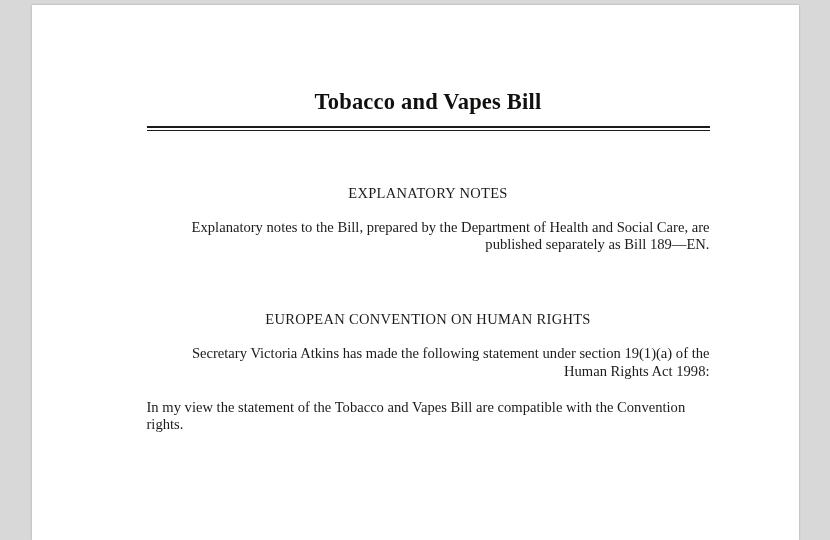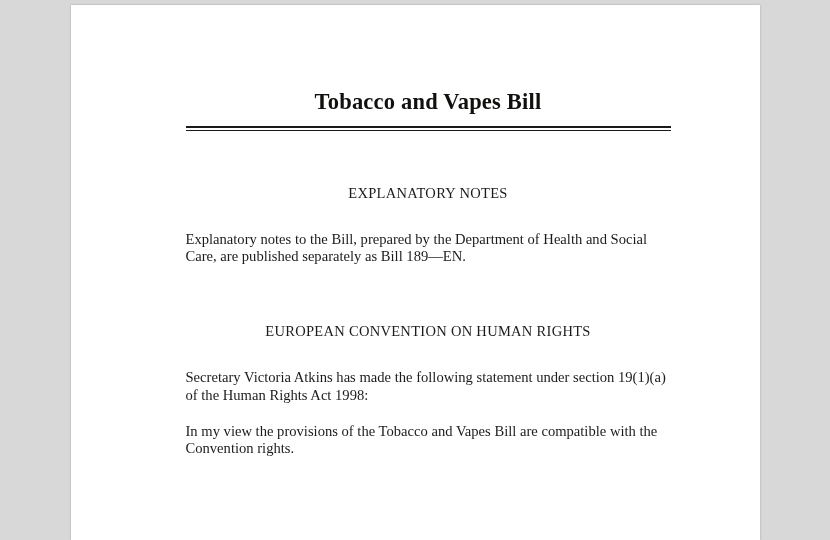--- a/index.html
+++ b/index.html
@@ -16,21 +16,21 @@
   .viewport {
     position: relative;
     width: 830px;
     height: 540px;
     background: #d8d8d8;
     display: flex;
     justify-content: center;
   }
   .page {
     position: relative;
-    width: 689px;
+    width: 767px;
     margin-left: 0px;
     margin-top: 5px;
     height: 535px;
     background: #ffffff;
     box-shadow: 0 0 2px rgba(0,0,0,0.25);
   }
   .page-inner {
     padding-left: 115px;
     padding-right: 89px;
   }
@@ -71,21 +71,22 @@
     margin-top: 58px;
   }
   .para {
     font-size: 14.6px;
     line-height: 17.2px;
     color: #1b1b1b;
     text-align: left;
     margin-top: 18px;
   }
   .para-tight {
-    margin-top: 29px;
+    margin-top: 17px;
+    text-align: right;
   }
   .para-spaced {
     margin-top: 19px;
   }
 </style>
 </head>
 <body>
 
 <div class="viewport">
   <div class="page">
@@ -100,17 +101,17 @@
       </div>
 
       <div class="section-head sec-explanatory">EXPLANATORY NOTES</div>
 
       <p class="para para-tight">Explanatory notes to the Bill, prepared by the Department of Health and Social Care, are published separately as Bill 189—EN.</p>
 
       <div class="section-head sec-echr">EUROPEAN CONVENTION ON HUMAN RIGHTS</div>
 
       <p class="para para-tight">Secretary Victoria Atkins has made the following statement under section 19(1)(a) of the Human Rights Act 1998:</p>
 
-      <p class="para para-spaced">In my view the provisions of the Tobacco and Vapes Bill are compatible with the Convention rights.</p>
+      <p class="para para-spaced">In my view the statement of the Tobacco and Vapes Bill are compatible with the Convention rights.</p>
 
     </div>
   </div>
 </div>
 
 </body></html>

